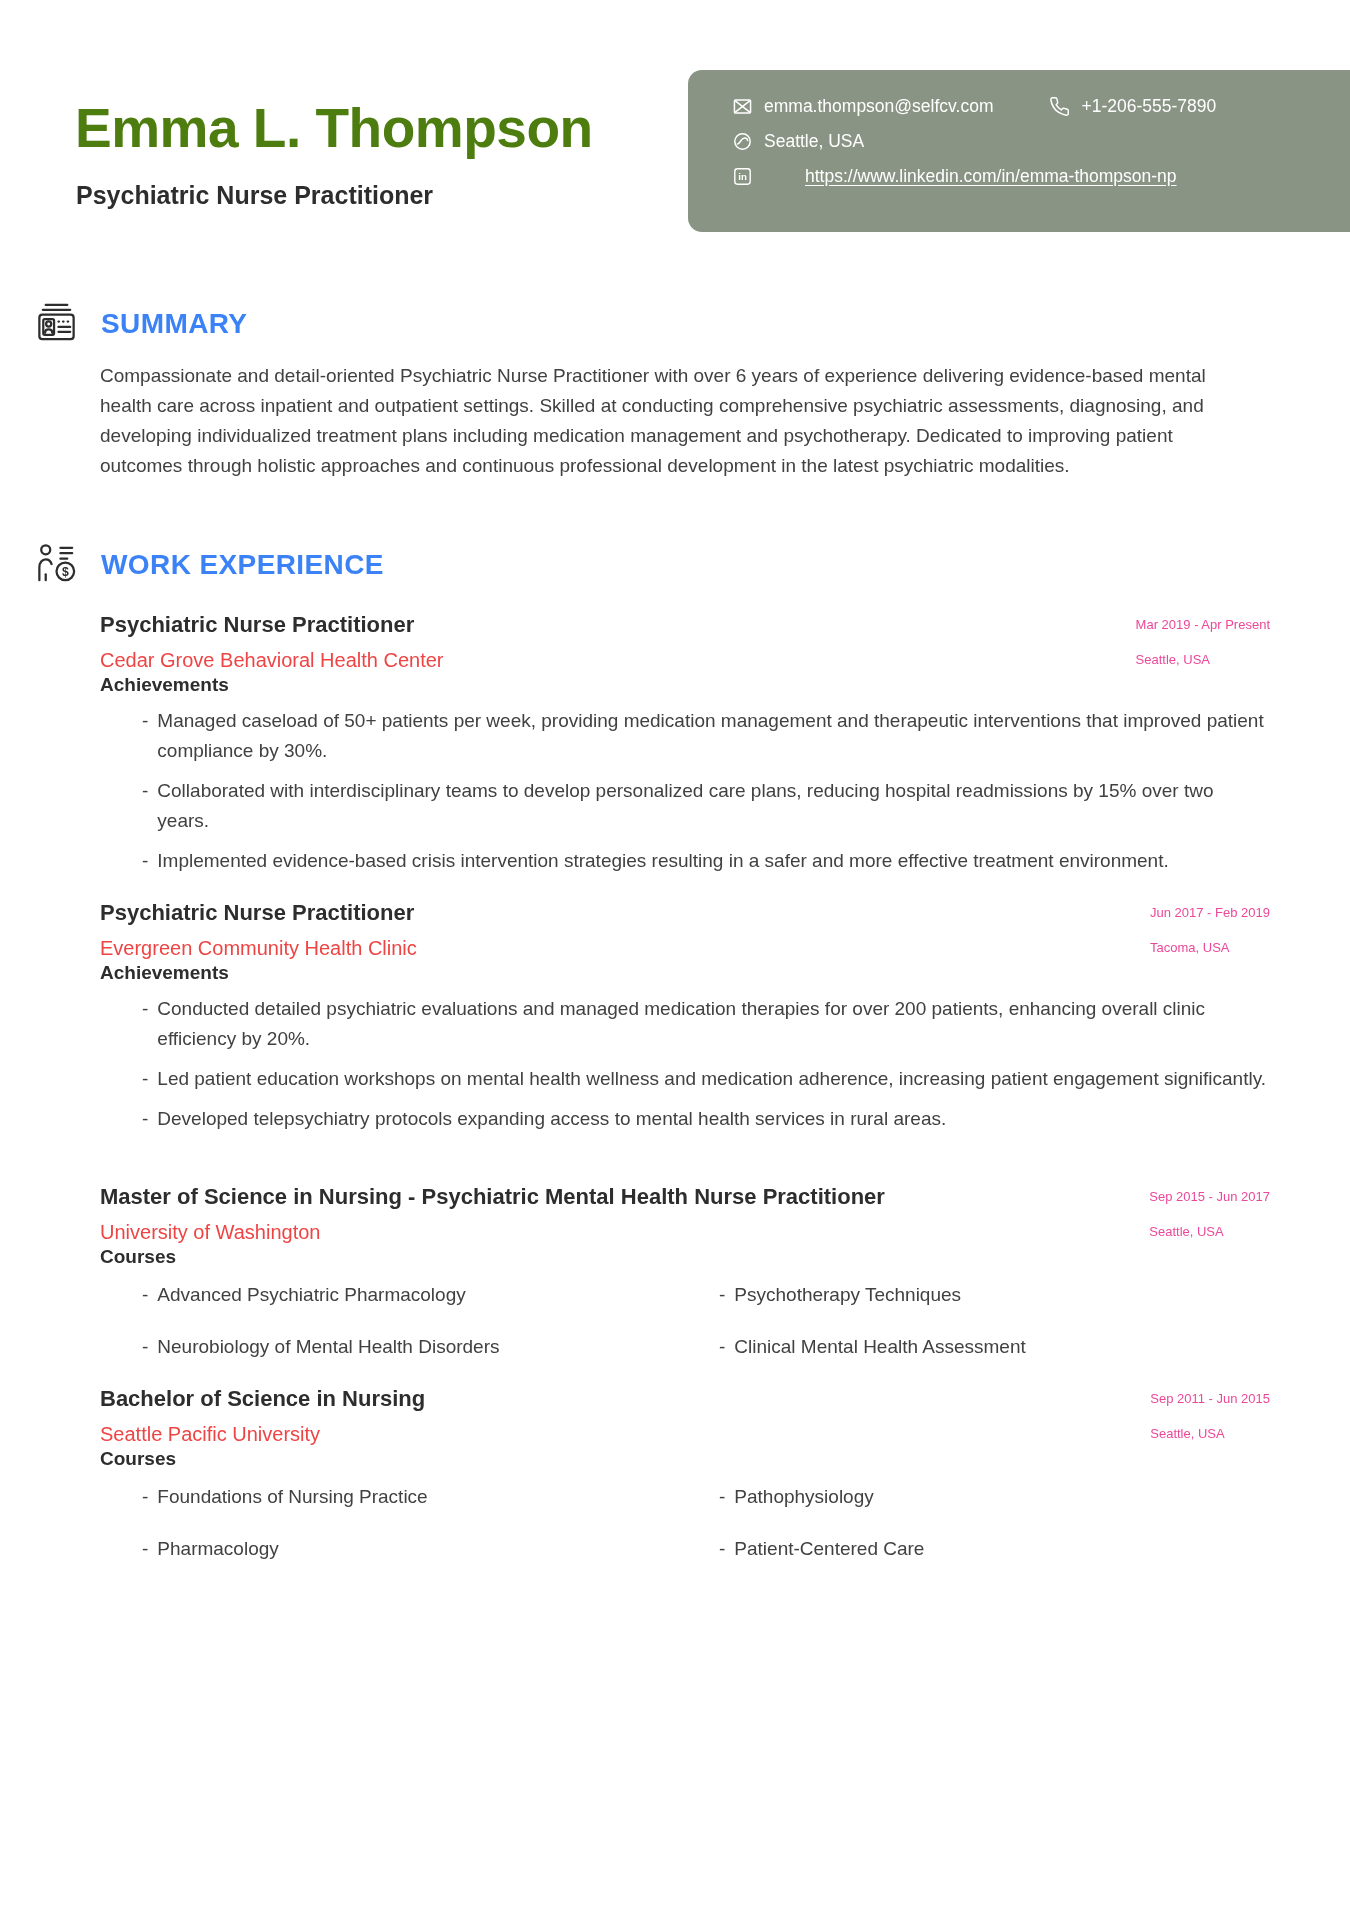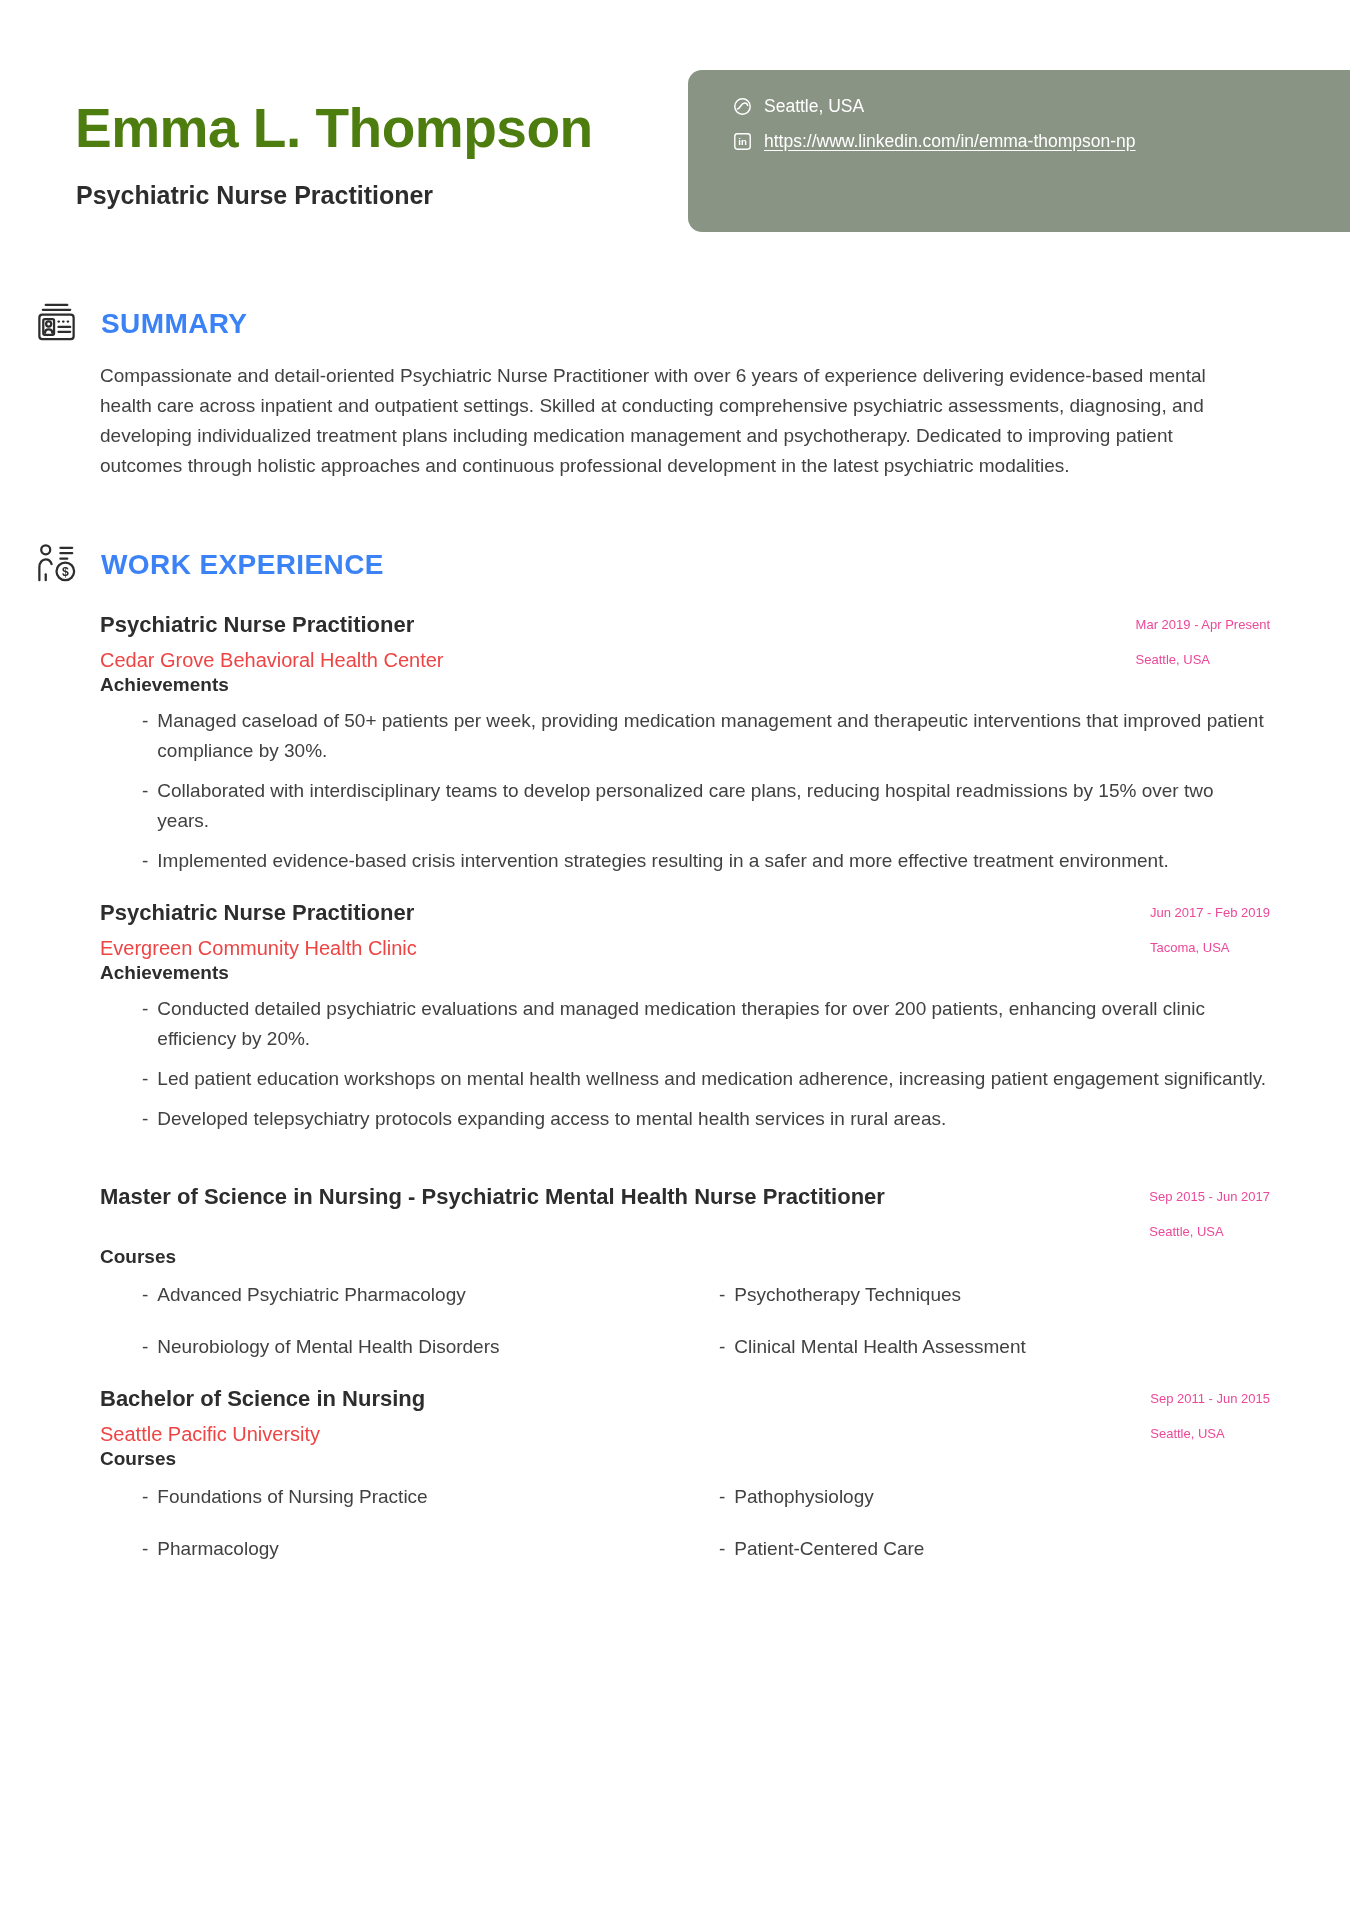--- a/index.html
+++ b/index.html
@@ -19,21 +19,21 @@
     position: absolute; top: 70px; right: 0; width: 662px; min-height: 162px;
     background: #8a9485; border-radius: 14px 0 0 14px; color: #fff;
     padding: 26px 30px 26px 34px;
   }
   .c-row { display: flex; align-items: center; margin-top: 14px; }
   .c-row:first-child { margin-top: 0; }
   .c-item { display: flex; align-items: center; gap: 11px; font-size: 17.5px; }
   .c-item + .c-item { margin-left: 46px; }
   .c-icon { width: 21px; height: 21px; flex: 0 0 auto; display: inline-flex; margin-left: 10px; }
   .c-icon svg { width: 100%; height: 100%; }
-  .link { color: #fff; text-underline-offset: 3px; }
+  .link { color: #fff; text-underline-offset: 3px; margin-left: 41px; }
   
   .section { margin-top: 60px; }
   .section.edu { margin-top: 48px; }
   .sec-head { display: flex; align-items: center; gap: 21px; padding-left: 33px; }
   .sec-icon { width: 47px; height: 47px; flex: 0 0 auto; color: #2d2d2d; }
   .sec-icon svg { width: 100%; height: 100%; }
   .sec-title { margin: 0; font-size: 28px; font-weight: 800; letter-spacing: 0.4px; color: #3b82f6; }
   .summary-text { margin: 14px 92px 0 100px; font-size: 19px; line-height: 30px; color: #414141; }
   
   .entry { margin: 22px 80px 0 100px; }
@@ -62,20 +62,39 @@
 
   <header>
     <h1 class="name">Emma L. Thompson</h1>
     <div class="role">Psychiatric Nurse Practitioner</div>
 
     <div class="contact-box">
       <div class="c-row">
         <span class="c-item">
           <span class="c-icon">
             <svg viewBox="0 0 24 24" fill="none" stroke="#ffffff" stroke-width="1.7" stroke-linecap="round" stroke-linejoin="round">
+              <rect x="2.8" y="4.6" width="18.4" height="14.8" rx="1.2"></rect>
+              <path d="M3.4 5.3 L20.6 18.7 M20.6 5.3 L3.4 18.7"></path>
+            </svg>
+          </span>
+          <span>emma.thompson@selfcv.com</span>
+        </span>
+        <span class="c-item">
+          <span class="c-icon">
+            <svg viewBox="0 0 24 24" fill="none" stroke="#ffffff" stroke-width="1.7" stroke-linecap="round" stroke-linejoin="round">
+              <path d="M22 16.92v3a2 2 0 0 1-2.18 2 19.79 19.79 0 0 1-8.63-3.07 19.5 19.5 0 0 1-6-6 19.79 19.79 0 0 1-3.07-8.67A2 2 0 0 1 4.11 2h3a2 2 0 0 1 2 1.72 12.84 12.84 0 0 0 .7 2.81 2 2 0 0 1-.45 2.11L8.09 9.91a16 16 0 0 0 6 6l1.27-1.27a2 2 0 0 1 2.11-.45 12.84 12.84 0 0 0 2.81.7A2 2 0 0 1 22 16.92z"></path>
+            </svg>
+          </span>
+          <span>+1-206-555-7890</span>
+        </span>
+      </div>
+      <div class="c-row">
+        <span class="c-item">
+          <span class="c-icon">
+            <svg viewBox="0 0 24 24" fill="none" stroke="#ffffff" stroke-width="1.7" stroke-linecap="round" stroke-linejoin="round">
               <circle cx="12" cy="12" r="8.8"></circle>
               <path d="M6.2 14.8 C10 14.4 9.6 8.4 14.4 8.1 c2 -0.1 3.2 1.2 3.6 2.8"></path>
             </svg>
           </span>
           <span>Seattle, USA</span>
         </span>
       </div>
       <div class="c-row">
         <span class="c-item">
           <span class="c-icon">
@@ -183,20 +202,21 @@
       </div>
     </div>
   </section>
 
   <section class="section edu">
 
     <div class="entry">
       <div class="entry-head">
         <div class="entry-left">
           <h3 class="entry-title">Master of Science in Nursing - Psychiatric Mental Health Nurse Practitioner</h3>
+          <div class="company">University of Washington</div>
         </div>
         <div class="entry-right">
           <div class="dates">Sep 2015 - Jun 2017</div>
           <div class="loc">Seattle, USA</div>
         </div>
       </div>
       <div class="sub-label">Courses</div>
       <div class="courses-grid">
         <div class="bullet">
             <span class="dash">-</span>

